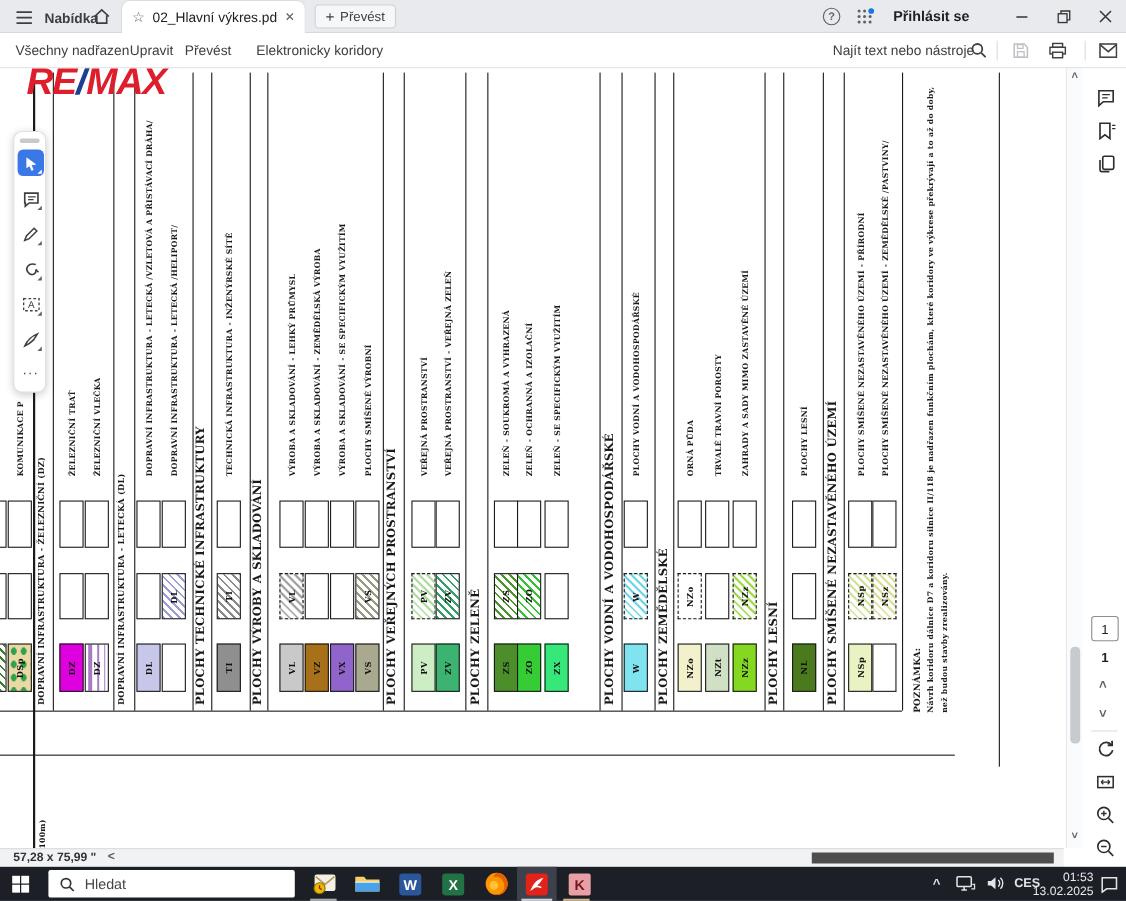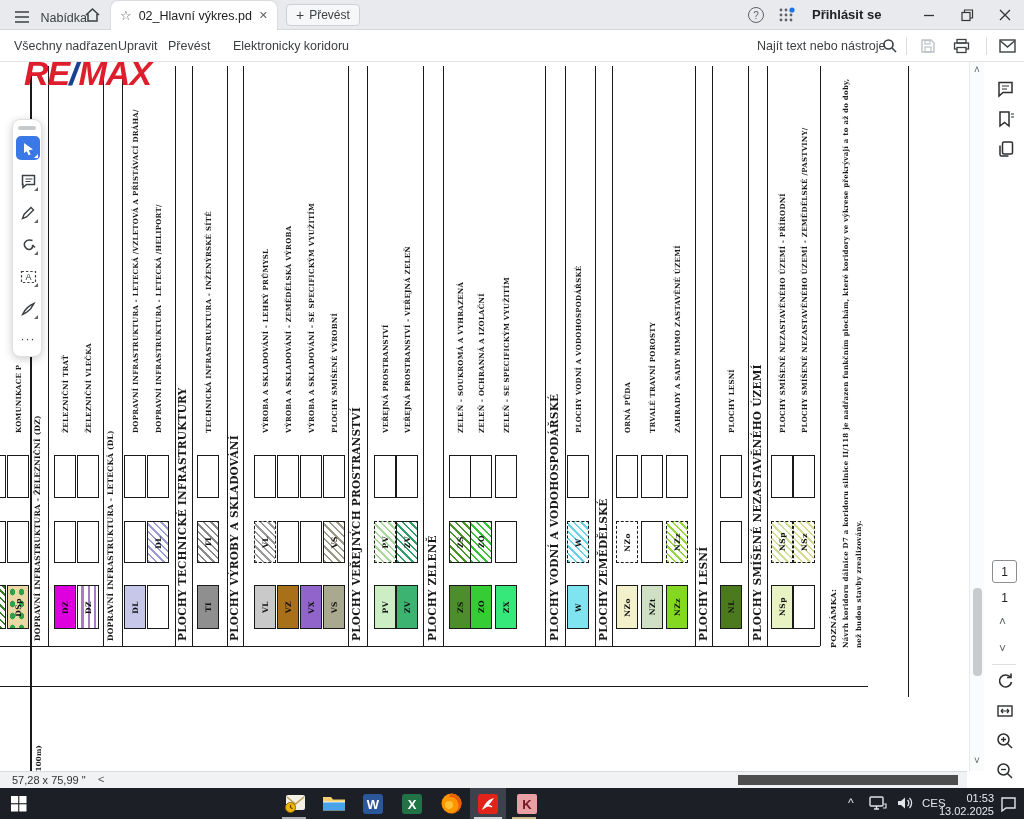--- a/index.html
+++ b/index.html
@@ -1,18 +1,18 @@
 <!DOCTYPE html>
 <html><head>
 <meta charset="utf-8">
 <style>
   * { margin:0; padding:0; box-sizing:border-box; }
   body { background:#fff; font-family:"Liberation Sans", sans-serif; }
   .screen { position:relative; width:1024px; height:819px; overflow:hidden; background:#fff; }
-  .abs { position:absolute; }
+  .abs { position:absolute;font-weight:bold; }
 
   
   #legend-layer { position:absolute; inset:0; z-index:1; }
   .vtext { position:absolute; transform-origin:0 0; transform:rotate(-90deg); white-space:nowrap;
            font-family:"DejaVu Serif", serif; font-weight:700; color:#1a1a1a; line-height:1; letter-spacing:.25px; }
   .line { position:absolute; background:#1a1a1a; }
   .lbox { position:absolute; border:1.5px solid #1a1a1a; background:#fff; }
   .codewrap { position:absolute; inset:0; display:flex; align-items:center; justify-content:center; }
   .code { writing-mode:vertical-rl; transform:rotate(180deg); font:700 7.5px "DejaVu Serif", serif; letter-spacing:.5px; color:#111; }
 
@@ -443,21 +443,21 @@
       <svg width="12" height="12">
           <path d="M1 1 L11 11 M11 1 L1 11" stroke="#333" stroke-width="1.3"></path>
         </svg>
     </div>
   </div>
 
   <div class="toolbar">
     <span class="item" style="left:14px">Všechny nadřazen</span>
     <span class="item" style="left:118px">Upravit</span>
     <span class="item" style="left:168px">Převést</span>
-    <span class="item" style="left:233px">Elektronicky koridoru</span>
+    <span class="item" style="left:233px">Elektronicky koridory</span>
 
     <span class="item" style="left:757px; color:#3c4043;">Najít text nebo nástroje</span>
     <span class="abs" style="left:882px; top:8px;">
       <svg width="15" height="15">
           <circle cx="6.5" cy="6.5" r="4.5" fill="none" stroke="#3c4043" stroke-width="1.6"></circle>
           <path d="M10 10 L14 14" stroke="#3c4043" stroke-width="1.6"></path>
         </svg>
     </span>
     <span class="vdiv" style="left:906px"></span>
     <span class="abs" style="left:920px; top:8px;">
@@ -553,20 +553,27 @@
     <div class="tb-slot" style="left:0">
       <svg width="16" height="16">
           <g fill="#fff">
             <rect x="0" y="0" width="7.2" height="7.2"></rect>
             <rect x="8.3" y="0" width="7.2" height="7.2"></rect>
             <rect x="0" y="8.3" width="7.2" height="7.2"></rect>
             <rect x="8.3" y="8.3" width="7.2" height="7.2"></rect>
           </g>
         </svg>
     </div>
+    <div class="tsearch">
+      <svg width="14" height="14">
+          <circle cx="6" cy="6" r="4.3" fill="none" stroke="#333" stroke-width="1.5"></circle>
+          <path d="M9.2 9.2 L13 13" stroke="#333" stroke-width="1.5"></path>
+        </svg>
+      <span>Hledat</span>
+    </div>
 
     <div class="tb-slot" style="left:276px">
       <svg width="23" height="21">
           <rect x="2" y="2" width="19" height="15" rx="2" fill="#f5f0e6"></rect>
           <path d="M3 4 L11.5 11 L20 4" fill="none" stroke="#b79b52" stroke-width="1.4"></path>
           <circle cx="6.5" cy="14.5" r="5" fill="#f2b705" stroke="#8c6d00" stroke-width="1"></circle>
           <path d="M6.5 11.8 v2.7 l2 1.2" fill="none" stroke="#5c4700" stroke-width="1.2"></path>
         </svg>
     </div>
     <div class="tb-slot" style="left:315px">

